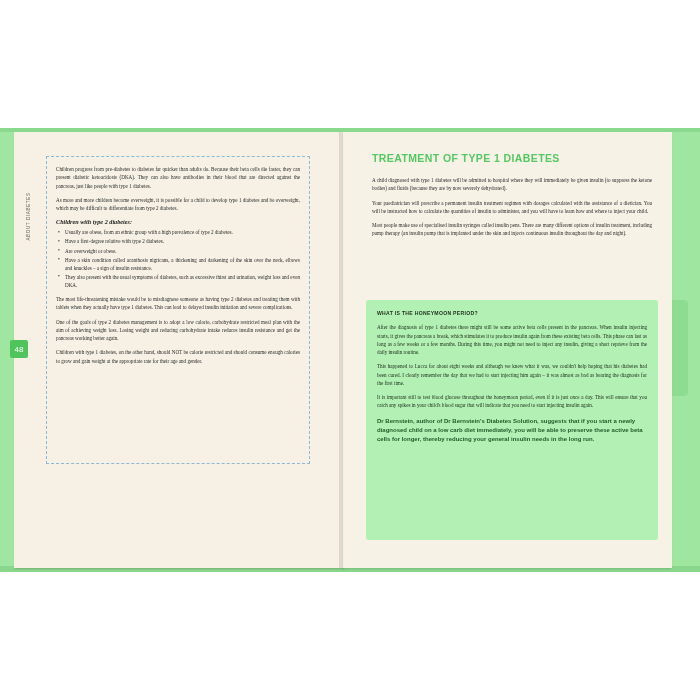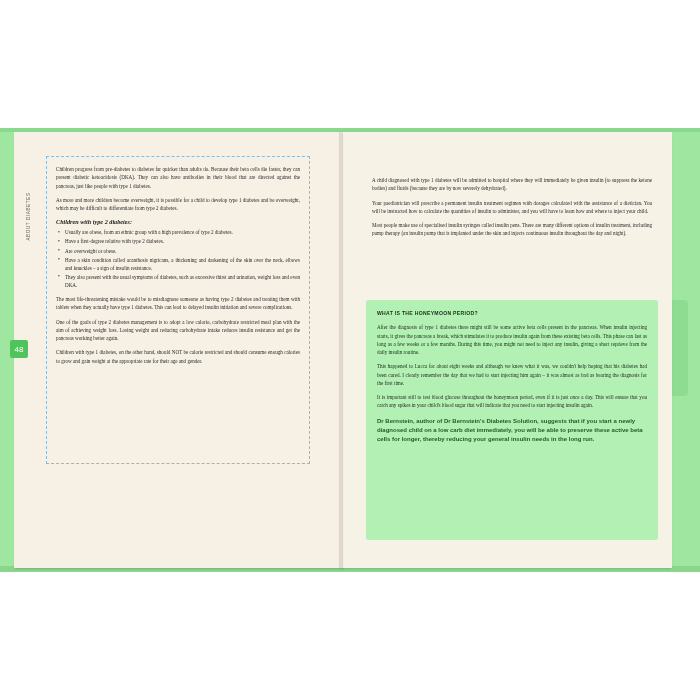--- a/index.html
+++ b/index.html
@@ -239,20 +239,21 @@
       <li>Are overweight or obese.</li>
       <li>Have a skin condition called acanthosis nigricans, a thickening and darkening of the skin over the neck, elbows and knuckles – a sign of insulin resistance.</li>
       <li>They also present with the usual symptoms of diabetes, such as excessive thirst and urination, weight loss and even DKA.</li>
     </ul>
 
     <p class="body-text">The most life-threatening mistake would be to misdiagnose someone as having type 2 diabetes and treating them with tablets when they actually have type 1 diabetes. This can lead to delayed insulin initiation and severe complications.</p>
     <p class="body-text">One of the goals of type 2 diabetes management is to adopt a low calorie, carbohydrate restricted meal plan with the aim of achieving weight loss. Losing weight and reducing carbohydrate intake reduces insulin resistance and get the pancreas working better again.</p>
     <p class="body-text">Children with type 1 diabetes, on the other hand, should NOT be calorie restricted and should consume enough calories to grow and gain weight at the appropriate rate for their age and gender.</p>
   </div>
 
+  <div class="section-title">TREATMENT OF TYPE 1 DIABETES</div>
 
   <div class="right-body">
     <p class="body-text">A child diagnosed with type 1 diabetes will be admitted to hospital where they will immediately be given insulin (to suppress the ketone bodies) and fluids (because they are by now severely dehydrated).</p>
     <p class="body-text">Your paediatrician will prescribe a permanent insulin treatment regimen with dosages calculated with the assistance of a dietician. You will be instructed how to calculate the quantities of insulin to administer, and you will have to learn how and where to inject your child.</p>
     <p class="body-text">Most people make use of specialised insulin syringes called insulin pens. There are many different options of insulin treatment, including pump therapy (an insulin pump that is implanted under the skin and injects continuous insulin throughout the day and night).</p>
   </div>
 
   <div class="callout">
     <p class="callout-title">WHAT IS THE HONEYMOON PERIOD?</p>
     <p>After the diagnosis of type 1 diabetes there might still be some active beta cells present in the pancreas. When insulin injecting starts, it gives the pancreas a break, which stimulates it to produce insulin again from these existing beta cells. This phase can last as long as a few weeks or a few months. During this time, you might not need to inject any insulin, giving a short reprieve from the daily insulin routine.</p>

